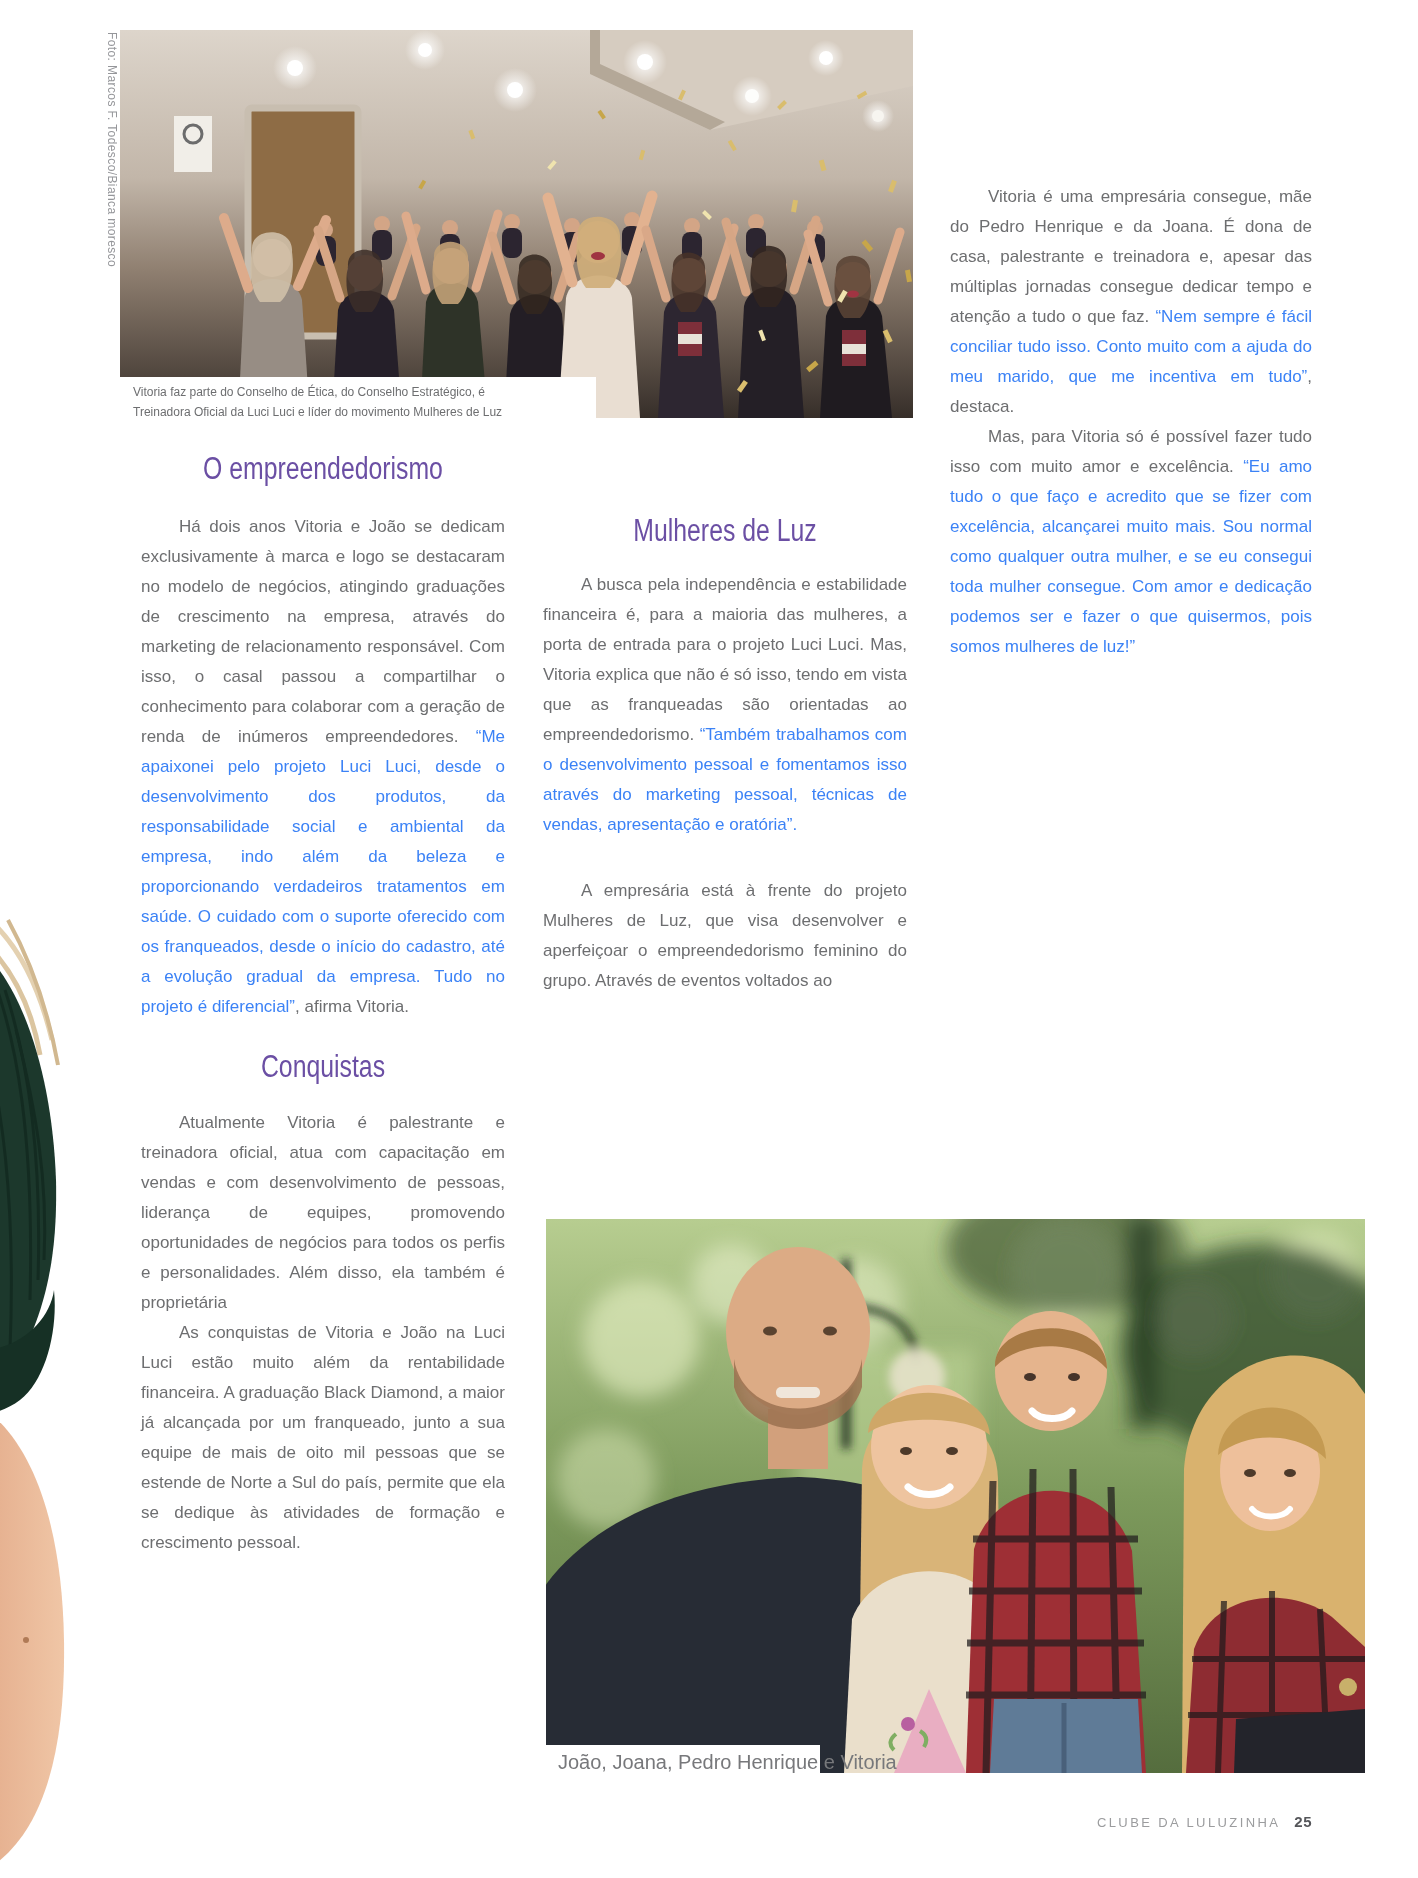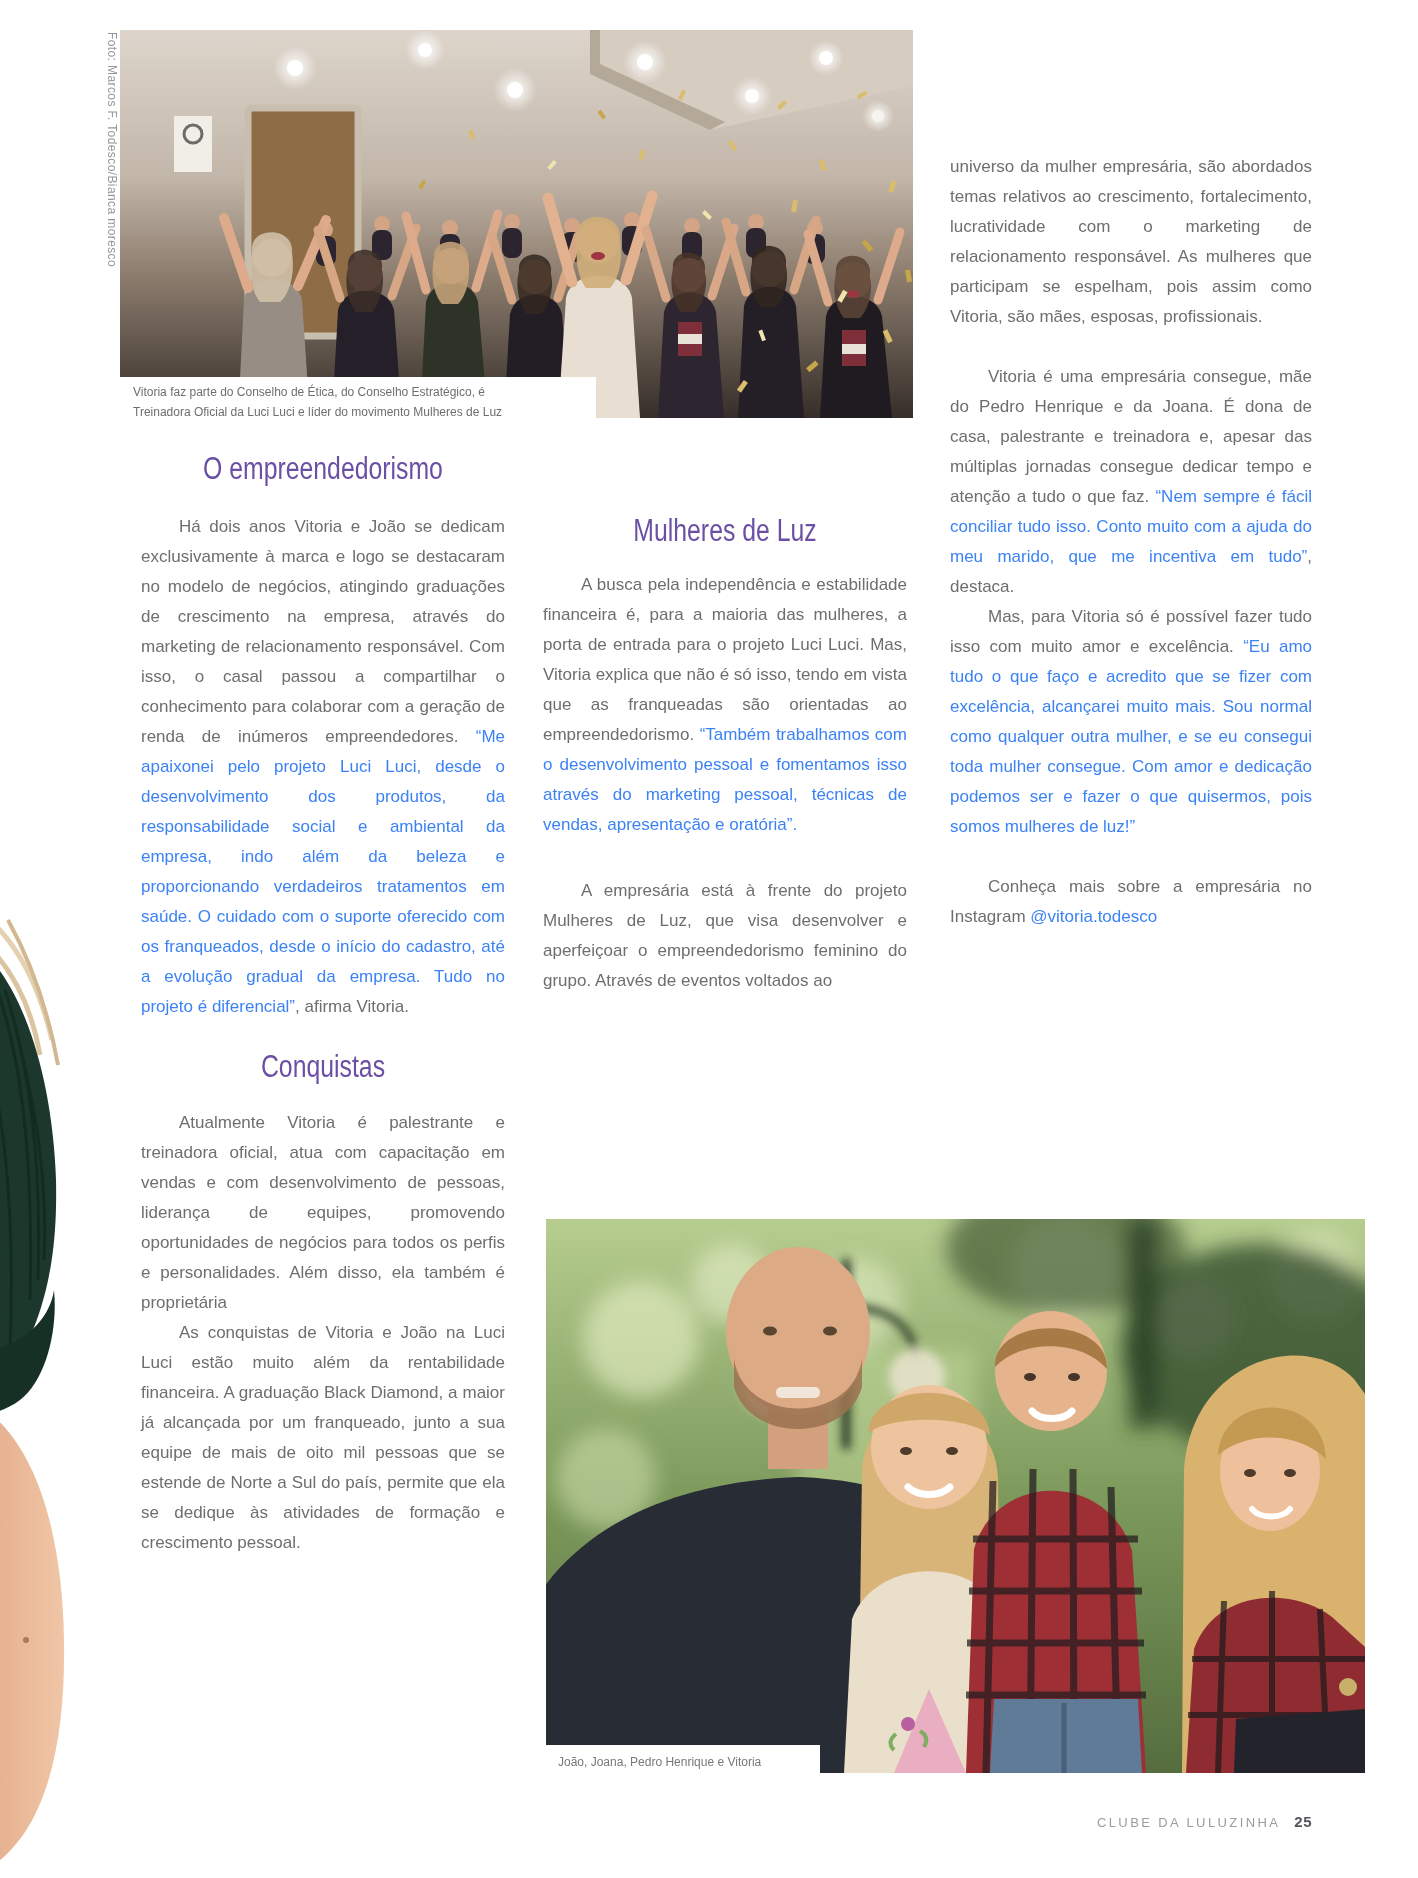--- a/index.html
+++ b/index.html
@@ -39,21 +39,21 @@
   .sp1{margin-top:24px !important;}
   .gap1{margin-top:30px !important;}
   .gap2{margin-top:36px !important;}
   .b{font-weight:400;color:#3b82f6;}
   .i{}
   
   .family-photo{position:absolute;left:546px;top:1219px;width:819px;height:554px;overflow:hidden;}
   .family-caption{
     position:absolute;left:546px;top:1745px;width:274px;height:37px;
     background:#ffffff;box-sizing:border-box;padding:8px 0 0 12px;
-    font-size:12px;line-height:18px;color:#77787b;white-space:nowrap;
+    font-size:20px;line-height:18px;color:#77787b;white-space:nowrap;
   }
   
   .left-bleed{position:absolute;left:0;top:880px;width:100px;height:998px;overflow:hidden;}
   
   .footer{position:absolute;right:106px;top:1813px;font-size:13px;color:#9b9c9e;
     letter-spacing:2.4px;white-space:nowrap;}
   .footer .pagenum{font-size:15px;font-weight:700;color:#55565a;letter-spacing:.5px;margin-left:14px;}
 </style>
 </head>
 <body>
@@ -222,24 +222,22 @@
     <p class="indent"><span>As conquistas de Vitoria e João na Luci Luci estão muito além da rentabilidade financeira. A graduação </span><span class="i">Black Diamond</span><span>, a maior já alcançada por um franqueado, junto a sua equipe de mais de oito mil pessoas que se estende de Norte a Sul do país, permite que ela se dedique às atividades de formação e crescimento pessoal.</span></p>
   </div>
 
   <div class="col col2">
     <h2 class="headline h-mul">Mulheres de Luz</h2>
     <p class="indent"><span>A busca pela independência e estabilidade financeira é, para a maioria das mulheres, a porta de entrada para o projeto Luci Luci. Mas, Vitoria explica que não é só isso, tendo em vista que as franqueadas são orientadas ao empreendedorismo. </span><span class="b">“Também trabalhamos com o desenvolvimento pessoal e fomentamos isso através do marketing pessoal, técnicas de vendas, apresentação e oratória”.</span></p>
     <p class="indent gap2">A empresária está à frente do projeto Mulheres de Luz, que visa desenvolver e aperfeiçoar o empreendedorismo feminino do grupo. Através de eventos voltados ao</p>
   </div>
 
   <div class="col col3">
-    <p>universo da mulher empresária, são abordados temas relativos ao crescimento, fortalecimento, lucratividade com o marketing de relacionamento responsável. As mulheres que participam se espelham, pois assim como Vitoria, são mães, esposas, profissionais.</p>
     <p class="indent gap1"><span>Vitoria é uma empresária consegue, mãe do Pedro Henrique e da Joana. É dona de casa, palestrante e treinadora e, apesar das múltiplas jornadas consegue dedicar tempo e atenção a tudo o que faz. </span><span class="b">“Nem sempre é fácil conciliar tudo isso. Conto muito com a ajuda do meu marido, que me incentiva em tudo”</span><span>, destaca.</span></p>
     <p class="indent"><span>Mas, para Vitoria só é possível fazer tudo isso com muito amor e excelência. </span><span class="b">“Eu amo tudo o que faço e acredito que se fizer com excelência, alcançarei muito mais. Sou normal como qualquer outra mulher, e se eu consegui toda mulher consegue. Com amor e dedicação podemos ser e fazer o que quisermos, pois somos mulheres de luz!”</span></p>
-    <p class="indent gap1"><span>Conheça mais sobre a empresária no Instagram </span><span class="b">@vitoria.todesco</span></p>
   </div>
 
   <div class="family-photo">
     <svg width="819" height="554" viewBox="0 0 819 554">
       <defs>
         <linearGradient id="fgrad" x1="0" y1="0" x2="0" y2="1">
           <stop offset="0" stop-color="#b7cd90"></stop>
           <stop offset="0.5" stop-color="#7d9a5c"></stop>
           <stop offset="1" stop-color="#556d3e"></stop>
         </linearGradient>

